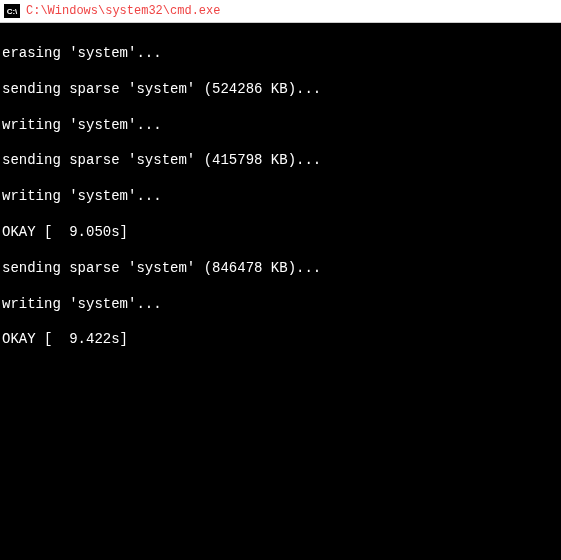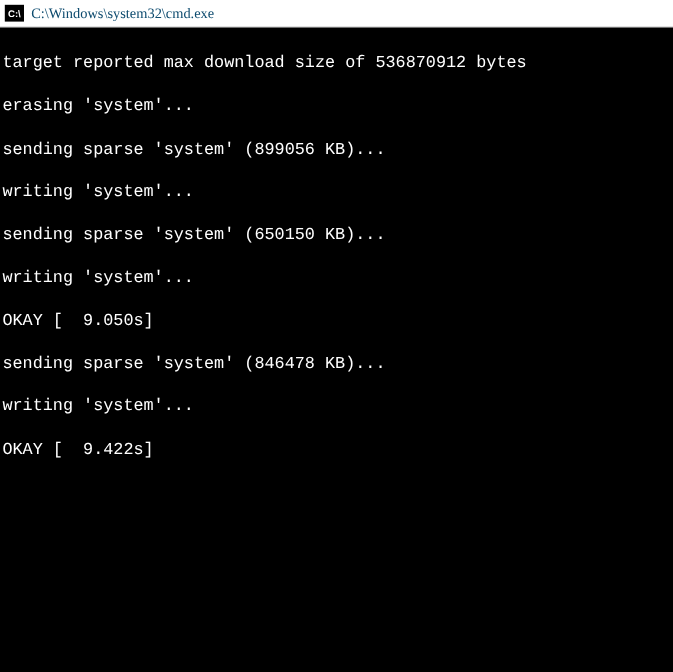--- a/index.html
+++ b/index.html
@@ -30,23 +30,23 @@
       margin-right: 6px;
       display: inline-flex;
       align-items: center;
       justify-content: center;
       color: #fff;
       font-size: 8px;
       font-weight: bold;
       font-family: Arial, sans-serif;
     }
     .title-text {
-      color: #0c4a6e;
+      color: #ef4444;
       font-size: 12px;
-      font-family: Liberation Serif, serif;
+      font-family: Liberation Mono, monospace;
     }
     .terminal {
       background: #000;
       color: #fff;
       padding: 4px 2px;
       line-height: 1.28;
       white-space: pre;
       font-family: Consolas, 'Courier New', monospace;
       font-size: 14px;
     }
@@ -56,25 +56,24 @@
   </style>
 </head>
 <body>
 
 <div class="title-bar">
   <span class="title-icon">C:\</span>
   <span class="title-text">C:\Windows\system32\cmd.exe</span>
 </div>
 
 <div class="terminal">
-<span class="terminal-line">target reported max download size of 536870912 bytes</span>
 <span class="terminal-line">erasing 'system'...</span>
-<span class="terminal-line">sending sparse 'system' (899056 KB)...</span>
+<span class="terminal-line">sending sparse 'system' (524286 KB)...</span>
 <span class="terminal-line">writing 'system'...</span>
-<span class="terminal-line">sending sparse 'system' (650150 KB)...</span>
+<span class="terminal-line">sending sparse 'system' (415798 KB)...</span>
 <span class="terminal-line">writing 'system'...</span>
 <span class="terminal-line">OKAY [  9.050s]</span>
 <span class="terminal-line">sending sparse 'system' (846478 KB)...</span>
 <span class="terminal-line">writing 'system'...</span>
 <span class="terminal-line">OKAY [  9.422s]</span>
 
 
 
 
 

